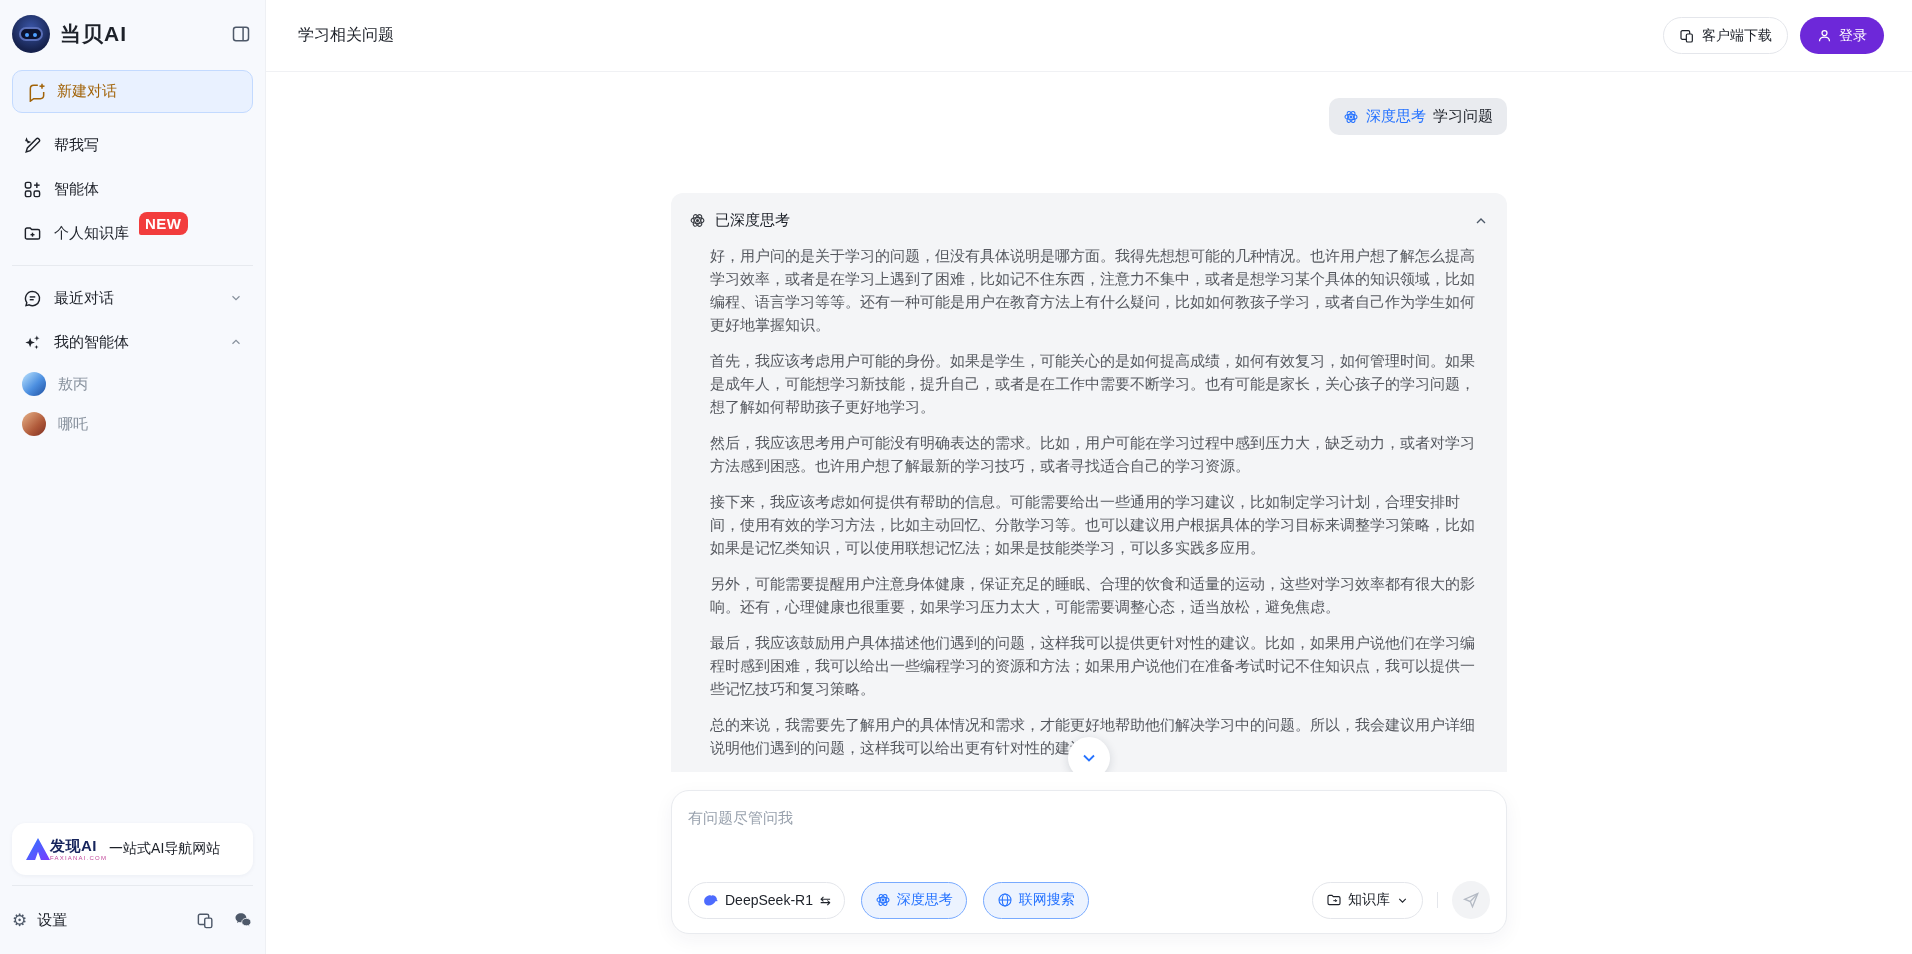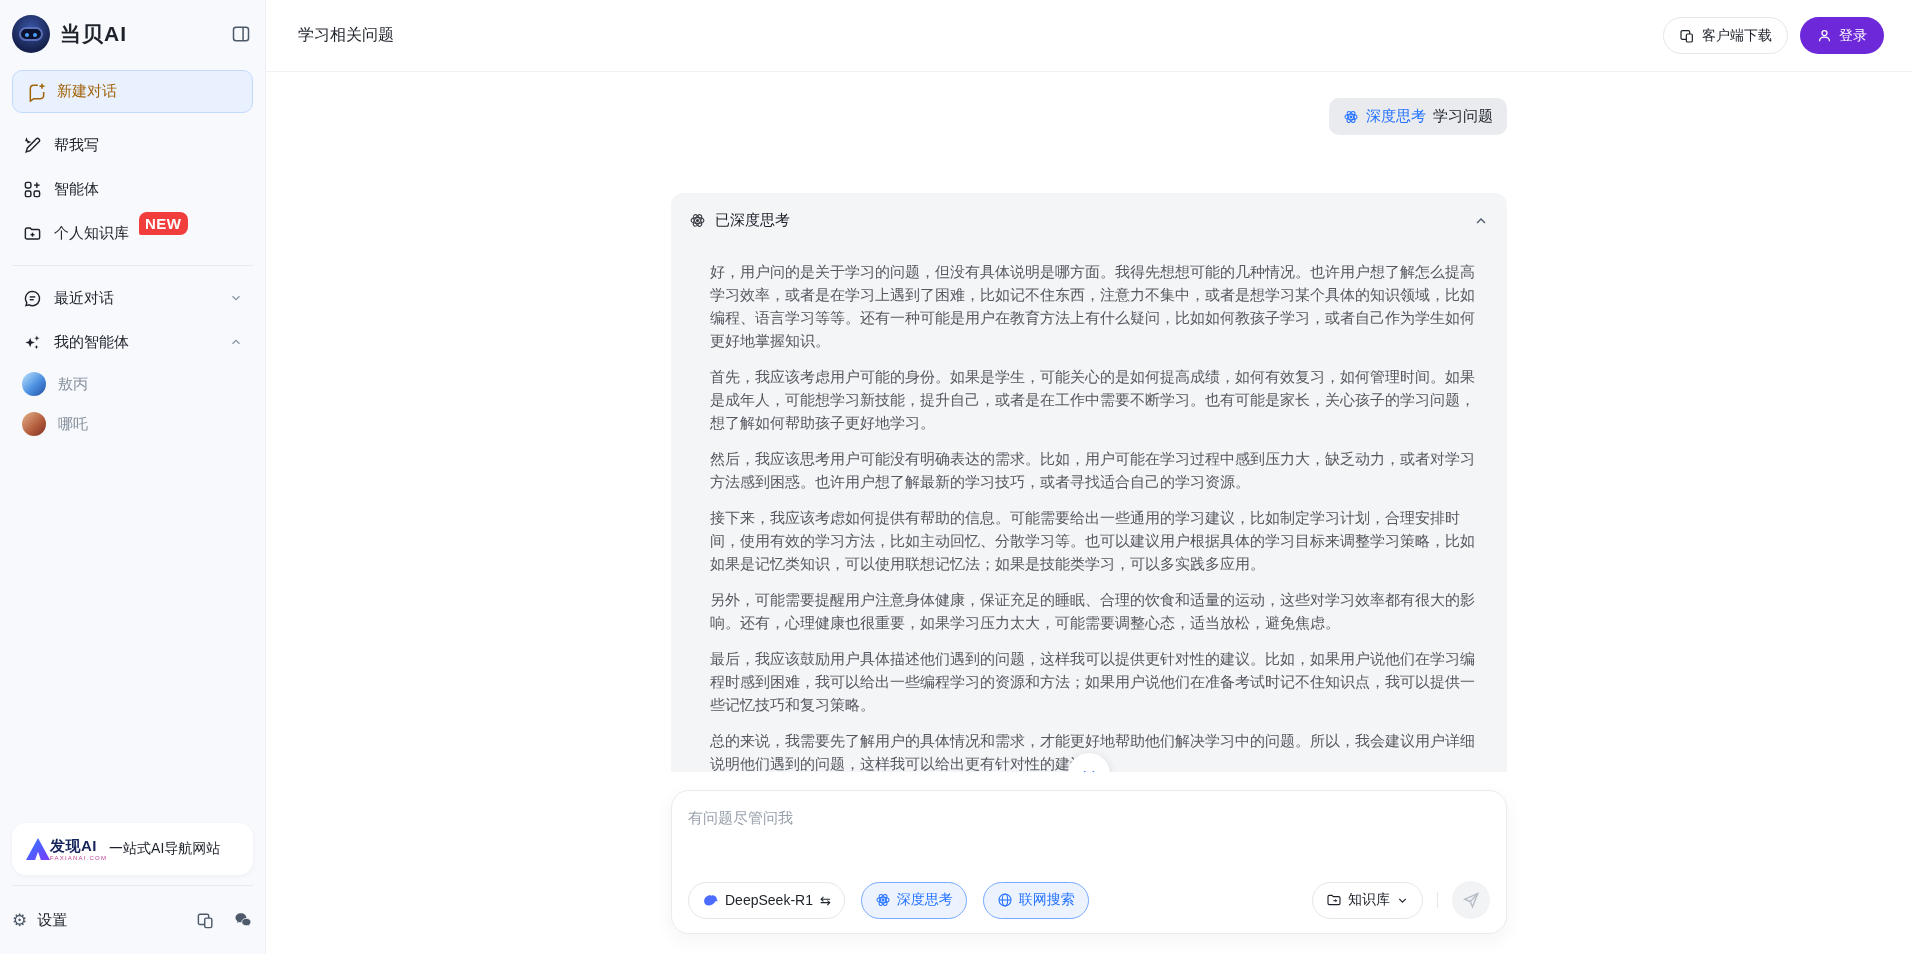--- a/index.html
+++ b/index.html
@@ -108,21 +108,21 @@
   .user-bubble .mode { color:#2673ff; }
   .user-bubble .ic { color:#2673ff; display:flex; }
 
   .think-panel {
     margin-top:58px; background:#f4f5f7; border-radius:12px;
     padding:18px 18px 26px; position:relative;
   }
   .tp-head { display:flex; align-items:center; gap:9px; font-size:15px; color:#1d2129; }
   .tp-head .ic { color:#3a3d44; display:flex; }
   .tp-collapse { margin-left:auto; color:#4e5969; cursor:pointer; display:flex; }
-  .tp-body { margin:30px 0 0 21px; padding-right:14px; }
+  .tp-body { margin:14px 0 0 21px; padding-right:14px; }
   .tp-body p { font-size:15px; line-height:23px; color:#55585f; margin-bottom:13px; }
   .tp-body p:last-child { margin-bottom:0; }
   .scroll-down {
     position:absolute; left:50%; bottom:6px; transform:translateX(-50%);
     width:42px; height:42px; border-radius:50%; background:#fff; border:none;
     box-shadow:0 2px 10px rgba(30,40,60,.15); cursor:pointer;
     display:flex; align-items:center; justify-content:center; color:#2673ff;
   }
 
   .composer-wrap { flex:0 0 auto; padding:18px 0 20px; }

